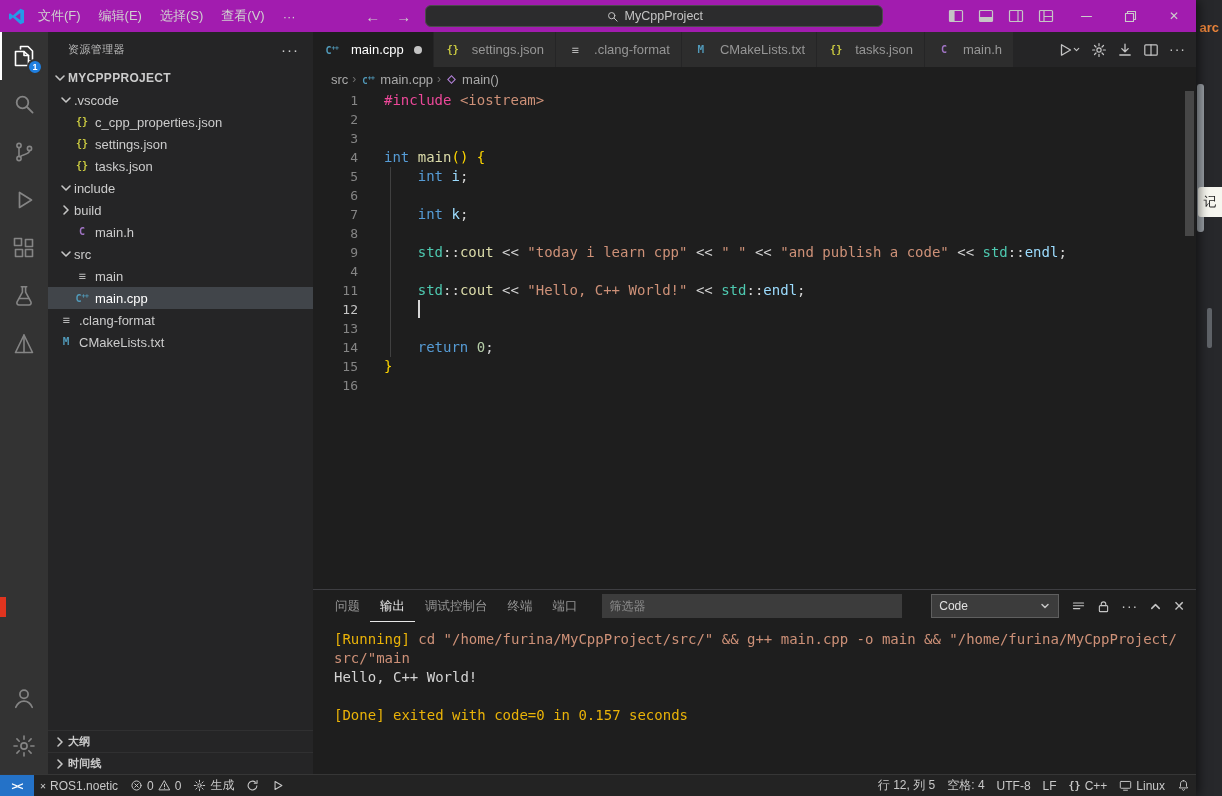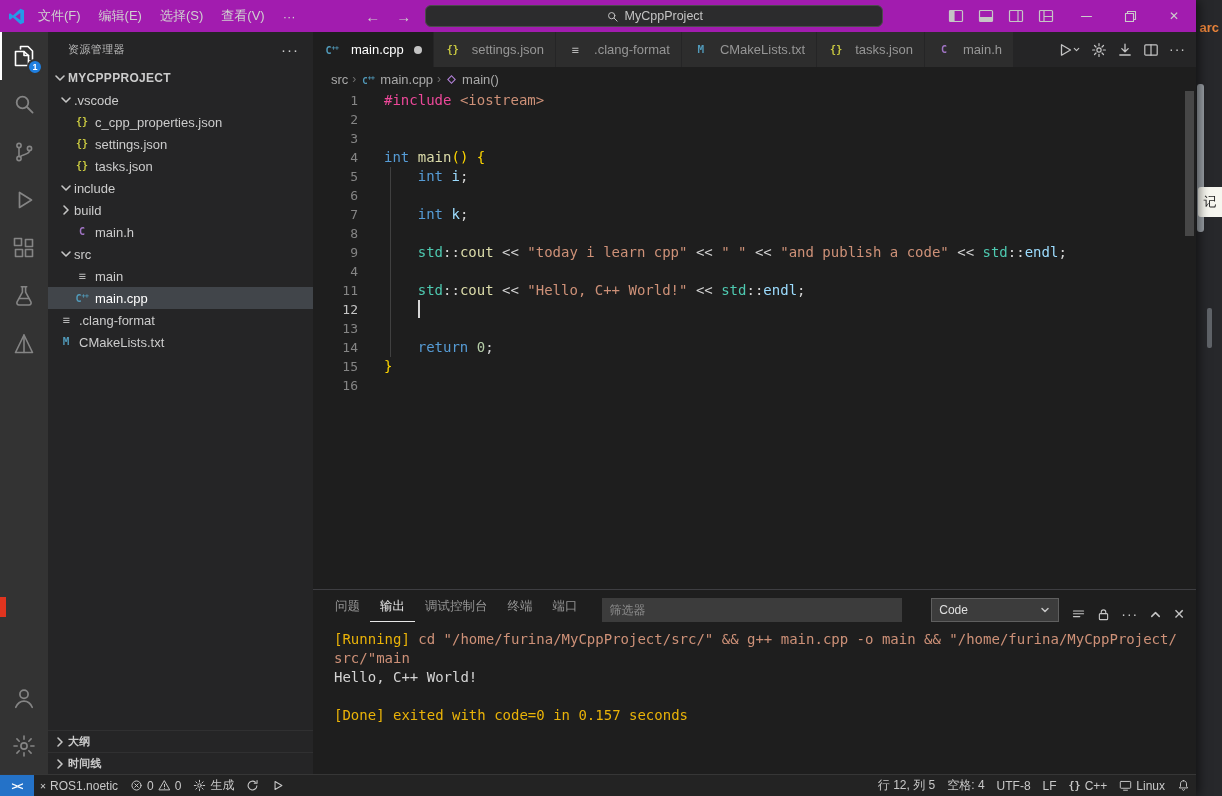--- a/index.html
+++ b/index.html
@@ -89,21 +89,21 @@
   .code-line .lc{margin-left:26px;flex:1}
   .indent-guide{position:absolute;left:77px;top:76px;width:1px;height:190px;background:#404040}
   .cursor{position:absolute;left:105px;top:209px;width:2px;height:18px;background:#d7d7d7}
   .scroll-thumb{position:absolute;right:2px;top:0;width:9px;height:145px;background:rgba(140,140,140,.38)}
   .tk-pp{color:#ec4899}.tk-str{color:#CE9178}.tk-kw{color:#569CD6}.tk-fn{color:#DCDCAA}
   .tk-ns{color:#4EC9B0}.tk-var{color:#9CDCFE}.tk-num{color:#B5CEA8}.tk-d{color:#D4D4D4}
   .tk-b1{color:#ffd700}.tk-info{color:#eab308}.tk-cmd{color:#CE9178}
 
   
   .panel{height:185px;flex:none;border-top:1px solid #3e3e42;display:flex;flex-direction:column;background:#1e1e1e}
-  .panel-head{height:32px;flex:none;display:flex;align-items:flex-end;padding:0 10px 0 12px}
+  .panel-head{height:32px;flex:none;display:flex;align-items:center;padding:0 10px 0 12px}
   .p-tab{padding:0 10px;height:32px;display:flex;align-items:center;color:#969696;font-size:12.5px;white-space:nowrap}
   .p-tab.active{color:#e7e7e7;box-shadow:inset 0 -1px 0 #e7e7e7}
   .filter{width:300px;height:24px;margin-left:14px;background:#3c3c3c;border:none;color:#ccc;font-size:12px;padding:0 8px;outline:none;font-family:inherit}
   .filter::placeholder{color:#8f8f8f}
   .channel{margin-left:auto;width:128px;height:24px;background:#3c3c3c;border:1px solid #5f5f5f;display:flex;align-items:center;justify-content:space-between;padding:0 7px;font-size:12px;color:#e0e0e0}
   .channel .icon{width:12px;height:12px;color:#c5c5c5}
   .panel-actions{display:flex;align-items:center;gap:10px;margin-left:12px;color:#c5c5c5}
   .pa-btn{display:flex;align-items:center;justify-content:center}
   .pa-btn .icon{width:15px;height:15px}
   .panel-content{flex:1;padding:8px 18px 0 21px;font-family:"DejaVu Sans Mono","Liberation Mono",monospace;font-size:14px;line-height:19px;overflow:hidden}

